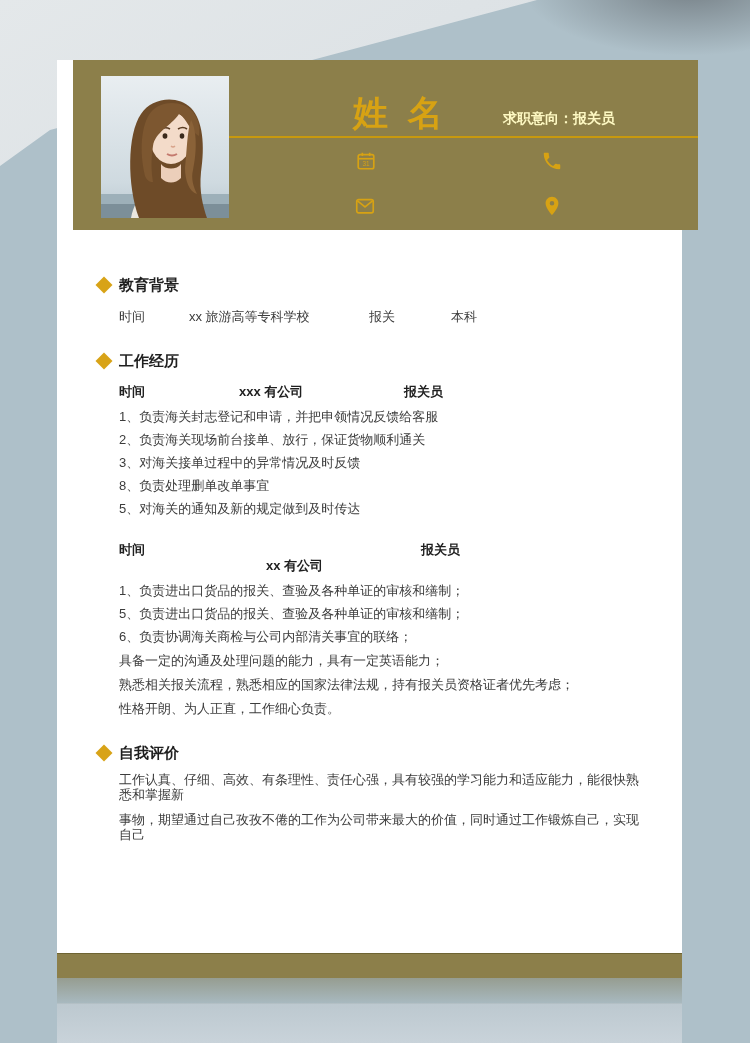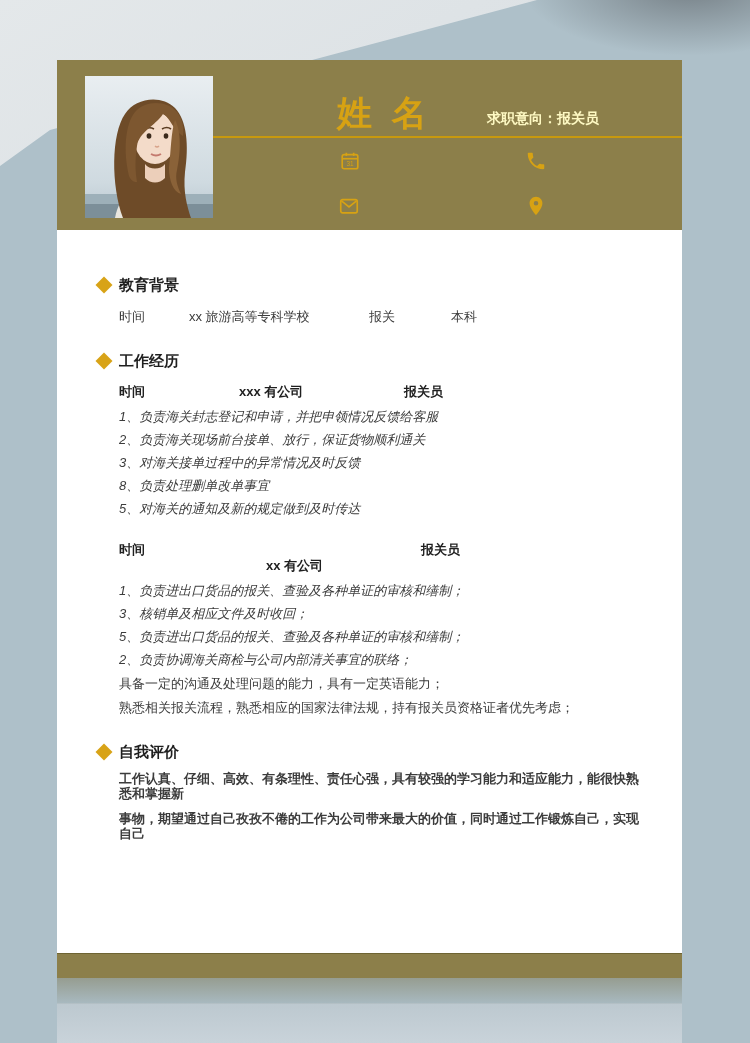--- a/index.html
+++ b/index.html
@@ -30,21 +30,21 @@
   .footer-band{
     position:absolute;left:57px;top:953px;width:625px;height:25px;
     background:#8c7f4a;border-top:1px solid #6e6433;box-sizing:border-box;
   }
   .footer-reflection{
     position:absolute;left:57px;top:978px;width:625px;height:26px;
     background:linear-gradient(180deg,rgba(130,128,98,.55),rgba(150,164,164,.22));
   }
   
   .band{
-    position:absolute;left:0;top:0;width:625px;height:170px;
+    position:absolute;left:16px;top:0;width:625px;height:170px;
     background:#8c7f4a;
   }
   .photo{
     position:absolute;left:28px;top:16px;width:128px;height:142px;
     background:#dfe6ea;overflow:hidden;
   }
   .photo svg{display:block;}
   .name{
     position:absolute;left:280px;top:30px;
     font-size:35px;font-weight:bold;color:#d7a213;letter-spacing:5px;
@@ -81,27 +81,27 @@
   .edu-row{margin-top:15px;display:flex;line-height:16px;}
   .edu-row .c1{width:70px;}
   .edu-row .c2{width:180px;}
   .edu-row .c3{width:82px;}
   .exp-title{margin-top:27px;}
   .job-head{margin-top:14px;display:flex;font-weight:bold;color:#1f1f1f;line-height:16px;}
   .job-head .c1{width:120px;}
   .jh1 .c2{width:165px;}
   .jh2 .c1{width:147px;}
   .jh2 .c2{width:155px;margin-top:16px;}
-  .job-list{margin-top:9px;font-style:italic;}
+  .job-list{margin-top:9px;}
   .job-item{margin-top:8px;line-height:15px;}
   .job2-head{margin-top:26px;}
   .skills-title{margin-top:26px;}
   .text-line{margin-top:9px;line-height:15px;}
   .self-title{margin-top:28px;}
-  .self-line{margin-top:10px;line-height:15px;font-weight:bold;}
+  .self-line{margin-top:10px;line-height:15px;}
 </style>
 </head>
 <body>
 
 <div class="bg-wedge"></div>
 <div class="bg-smoke"></div>
 <div class="bg-bottom-glow"></div>
 
 <div class="page">
 
@@ -200,28 +200,28 @@
       <div class="job-item">5、对海关的通知及新的规定做到及时传达</div>
     </div>
 
     <div class="job-head jh2 job2-head">
       <span class="c1">时间</span>
       <span class="c2">xx 有公司</span>
       <span class="c3">报关员</span>
     </div>
     <div class="job-list">
       <div class="job-item">1、负责进出口货品的报关、查验及各种单证的审核和缮制；</div>
-      <div class="job-item">3、核销单及相应文件及时收回；</div>
       <div class="job-item">5、负责进出口货品的报关、查验及各种单证的审核和缮制；</div>
-      <div class="job-item">2、负责协调海关商检与公司内部清关事宜的联络；</div>
+      <div class="job-item">6、负责协调海关商检与公司内部清关事宜的联络；</div>
     </div>
 
     <div>
       <div class="text-line">具备一定的沟通及处理问题的能力，具有一定英语能力；</div>
       <div class="text-line">熟悉相关报关流程，熟悉相应的国家法律法规，持有报关员资格证者优先考虑；</div>
+      <div class="text-line">性格开朗、为人正直，工作细心负责。</div>
     </div>
 
     <div class="sec-title self-title">
       <span class="diamond"></span>
       <span>自我评价</span>
     </div>
     <div>
       <div class="self-line">工作认真、仔细、高效、有条理性、责任心强，具有较强的学习能力和适应能力，能很快熟悉和掌握新</div>
       <div class="self-line">事物，期望通过自己孜孜不倦的工作为公司带来最大的价值，同时通过工作锻炼自己，实现自己</div>
     </div>

